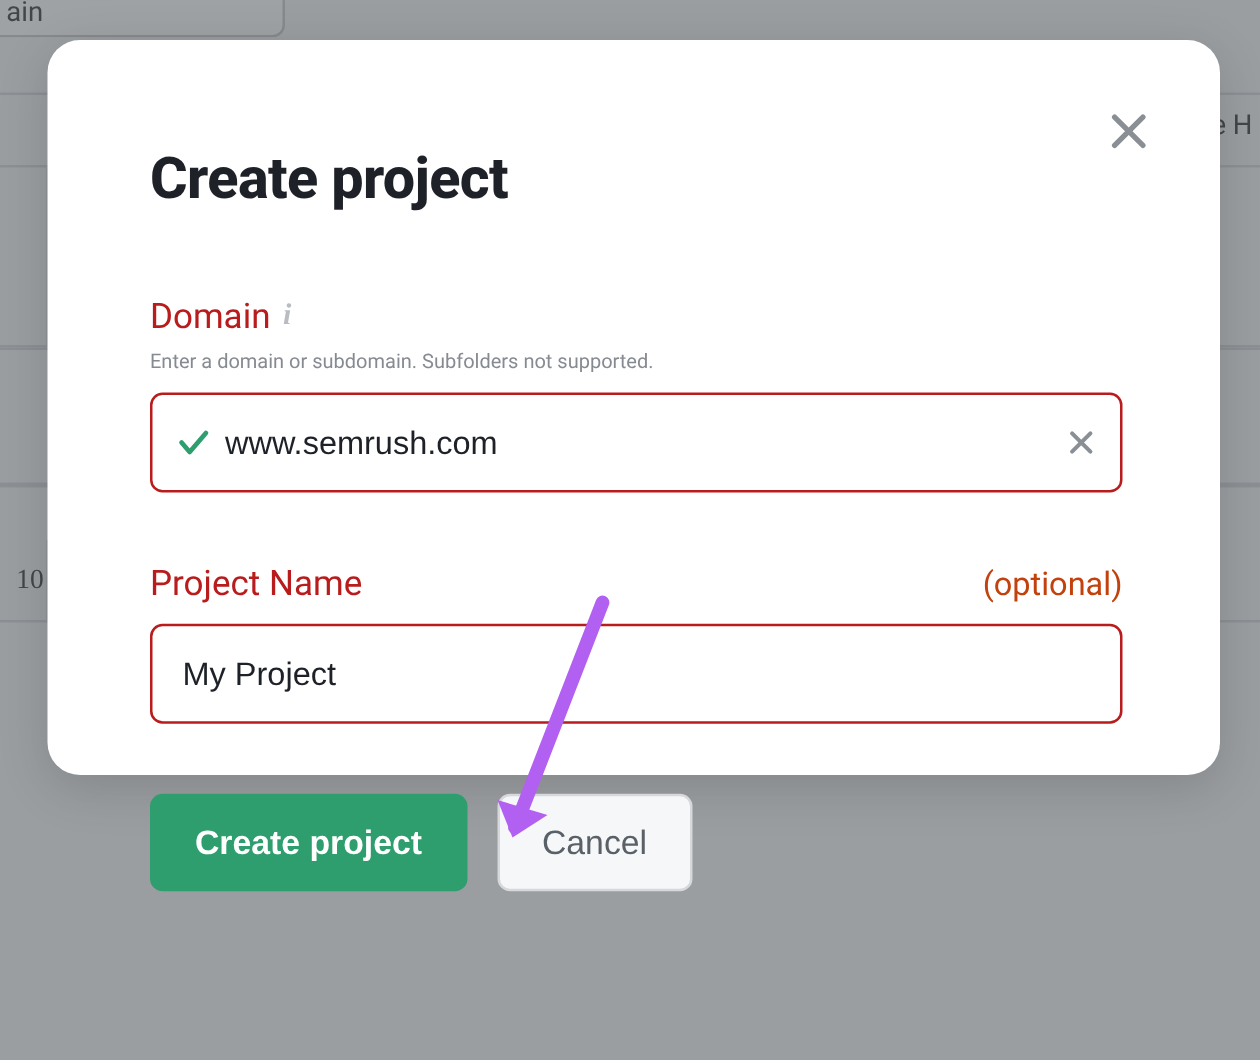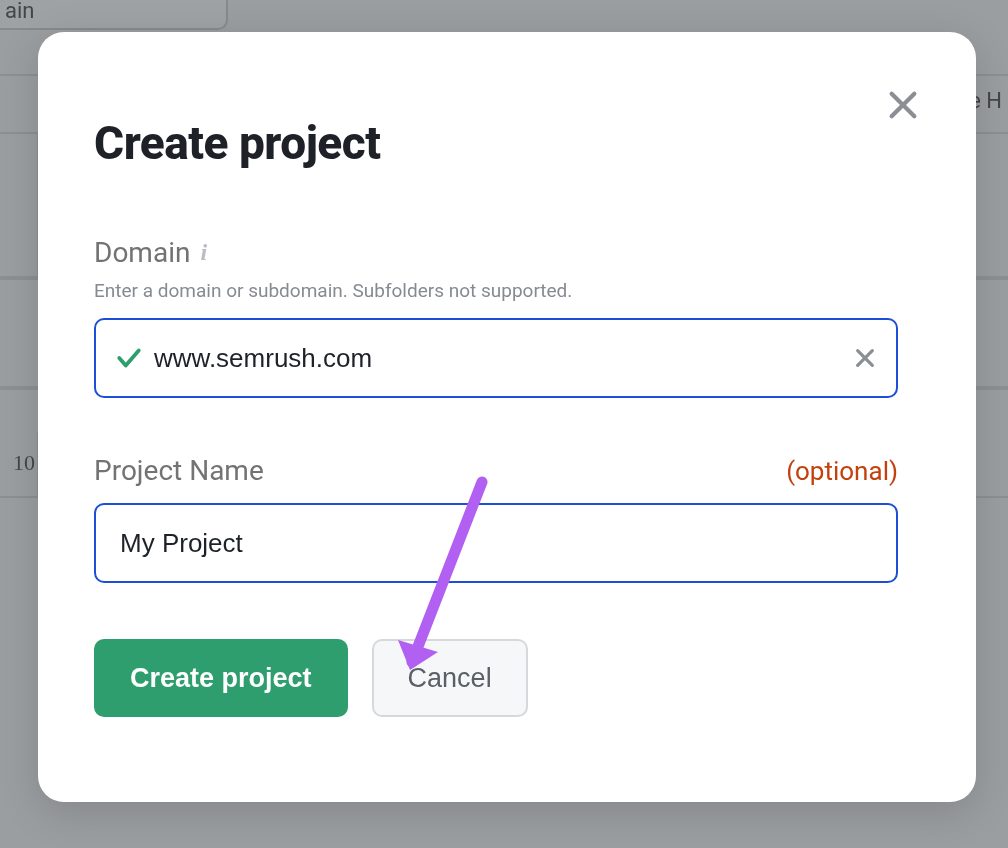--- a/index.html
+++ b/index.html
@@ -51,25 +51,25 @@
     .overlay {
       position: absolute;
       inset: 0;
       background: rgba(80, 85, 90, 0.55);
     }
     .modal {
       position: absolute;
       left: 38px;
       top: 32px;
       width: 938px;
-      height: 770px;
+      height: 588px;
       background: #fff;
       border-radius: 26px;
       box-shadow: 0 10px 40px rgba(0,0,0,0.15);
-      padding: 84px 78px 58px 56px;
+      padding: 84px 78px 58px 82px;
     }
     .close-btn {
       position: absolute;
       top: 52px;
       right: 52px;
       width: 42px;
       height: 42px;
       display: flex;
       align-items: center;
       justify-content: center;
@@ -88,38 +88,38 @@
       letter-spacing: -0.5px;
     }
     .field-label-row {
       display: flex;
       align-items: center;
       gap: 10px;
       margin-bottom: 10px;
     }
     .field-label {
       font-size: 28px;
-      color: #737373;
+      color: #b91c1c;
       font-weight: 400;
     }
     .info-icon {
       color: #b9bdc2;
       font-size: 24px;
       font-style: italic;
       font-family: Georgia, serif;
       font-weight: 600;
     }
     .field-help {
-      font-size: 19px;
+      font-size: 16px;
       color: #868b92;
       margin-bottom: 16px;
     }
     .input-wrap {
       position: relative;
-      border: 2px solid #1d4ed8;
+      border: 2px solid #b91c1c;
       border-radius: 10px;
       height: 80px;
       display: flex;
       align-items: center;
       padding: 0 58px 0 58px;
       margin-bottom: 56px;
     }
     .input-wrap.plain {
       padding: 0 24px;
     }

